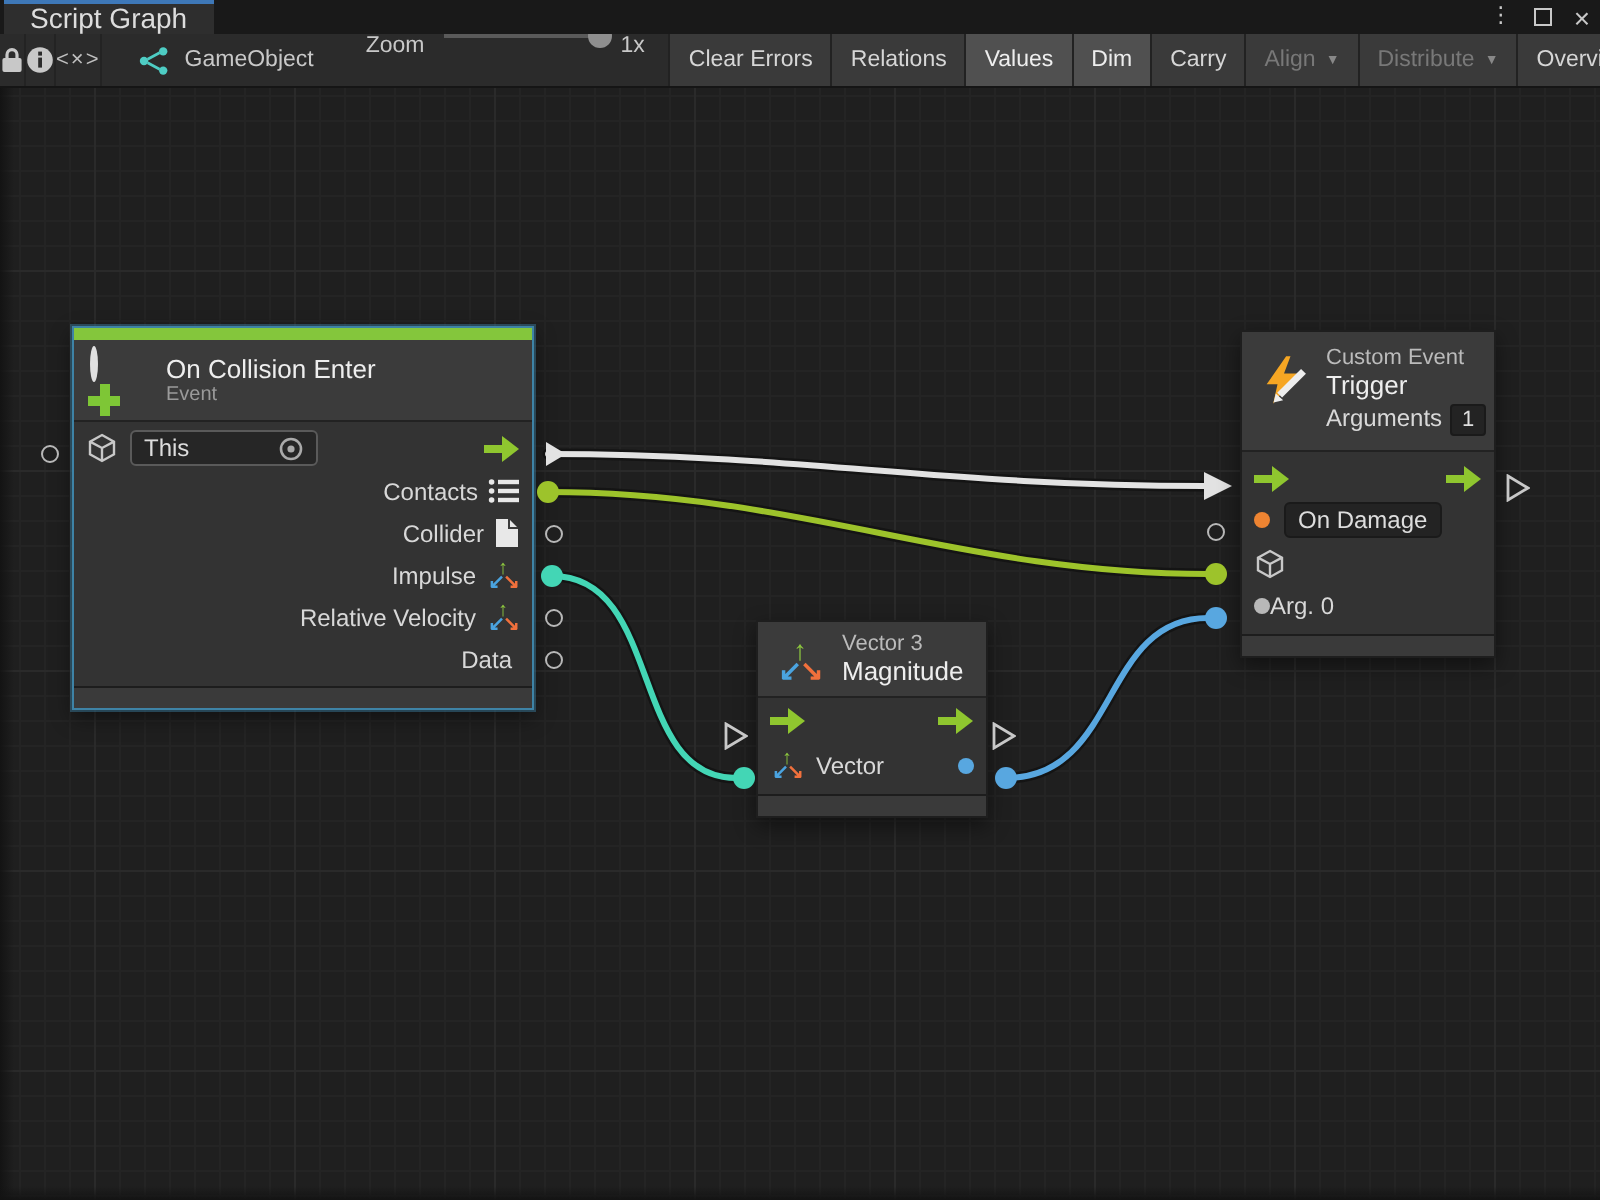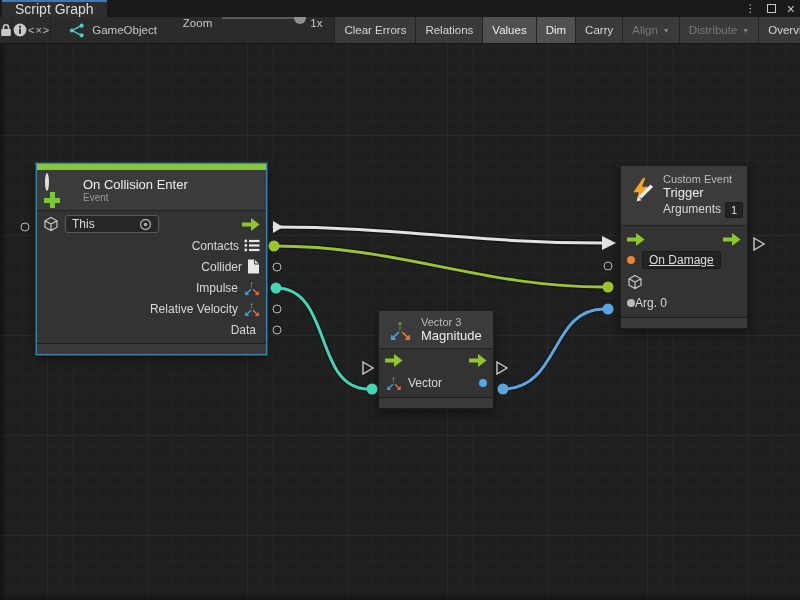--- a/index.html
+++ b/index.html
@@ -73,21 +73,21 @@
   .nh-cat { font-size:11px; color:#bbbbbb; line-height:12px; }
   .node-footer { height:11px; background:#3a3a3a; border-top:1px solid #1d1d1d; margin-top:3px; }
   .row { display:flex; align-items:center; height:21px; padding:0 6px; }
   .row.tall { height:24px; padding-top:2px; }
   .row.right { justify-content:flex-end; gap:5px; }
   .row.space { justify-content:space-between; }
   .field {
     background:#262626; border:1px solid #5a5a5a; border-radius:3px;
     height:18px; display:flex; align-items:center; padding:0 6px; gap:16px; color:#dddddd;
   }
-  .field.dark { border:1px solid #1a1a1a; background:#232323;text-decoration:underline; }
+  .field.dark { border:1px solid #1a1a1a; background:#232323; }
   .argbox {
     width:18px; height:16px; background:#232323; border:1px solid #1a1a1a; border-radius:2px;
     display:flex; align-items:center; justify-content:center; font-size:11px; color:#dddddd; margin-left:4px;
   }
   
   .vec3 { display:flex; flex-direction:column; align-items:center; width:17px; font-weight:bold; font-size:10px; line-height:7px; }
   .vec3 .bot { letter-spacing:-1px; }
   .v-up { color:#8cc63f; } .v-dl { color:#4aa3df; } .v-dr { color:#f0703c; }
   .vec3.big { width:26px; font-size:14px; line-height:10px; }
   

